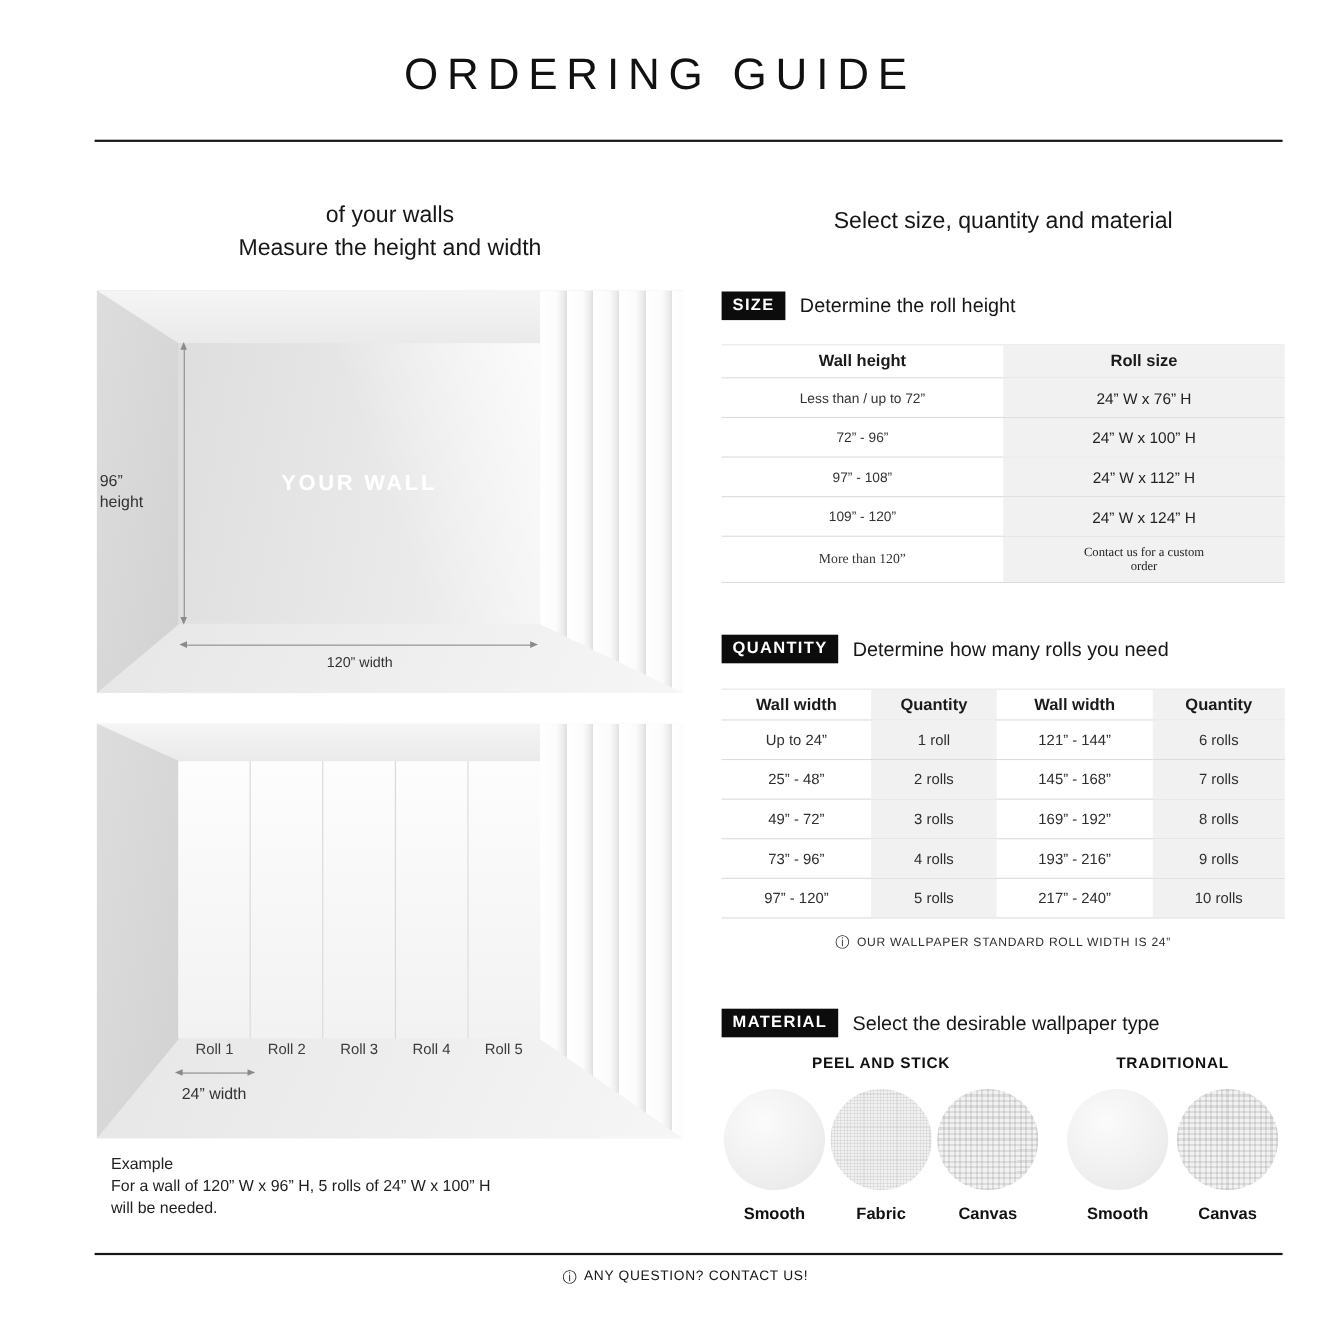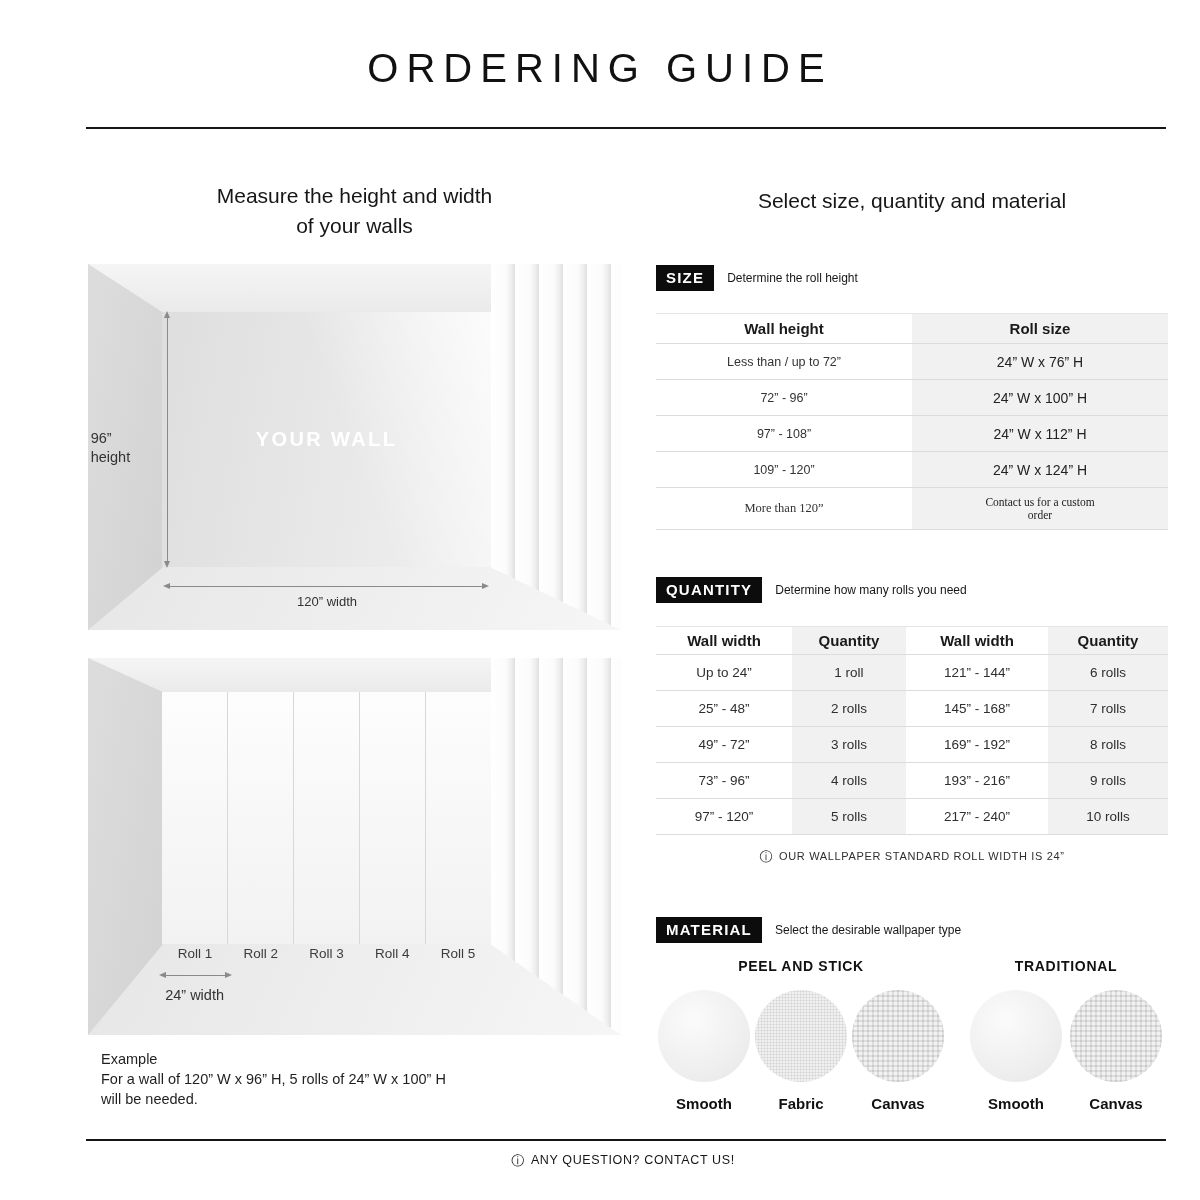--- a/index.html
+++ b/index.html
@@ -80,21 +80,21 @@
 
   .example { position: absolute; left: 75px; top: 1049px; font-size: 14.5px; line-height: 20px; color: #1f1f1f; }
 
   
   .badge-row { position: absolute; left: 630px; display: flex; align-items: center; gap: 13px; }
   #size-row { top: 265px; }
   #quantity-row { top: 577px; }
   #material-row { top: 917px; }
   .badge { background: #0c0c0c; color: #fff; font-weight: 700; font-size: 15px;
     letter-spacing: 0.08em; padding: 4px 10px 5px; }
-  .badge-sub { font-size: 12px; font-weight: 500; color: #161616; }
+  .badge-sub { font-size: 18px; font-weight: 500; color: #161616; }
 
   #size-table { position: absolute; left: 630px; top: 313px; width: 512px; border-top: 1px solid #e6e6e6; }
   .s-row { display: grid; grid-template-columns: 256px 256px; border-bottom: 1px solid #dcdcdc; }
   .s-row > div { display: flex; align-items: center; justify-content: center; text-align: center; }
   .s-head { height: 30px; }
   .s-head > div { font-weight: 700; font-size: 15px; }
   .s-body { height: 36px; }
   .s-body.tall { height: 42px; font-family: Liberation Serif, serif; }
   .col-right-bg { background: #f1f1f1; }
   .cell-wall { font-size: 12.5px; color: #333; }
@@ -135,22 +135,22 @@
 </style>
 </head>
 <body>
 
 <div class="canvas">
 
   <div class="title">ORDERING GUIDE</div>
   <div class="hr top"></div>
 
   <div class="col-heading" id="left-heading">
+    <div>of your walls</div>
     <div>Measure the height and width</div>
-    <div>of your walls</div>
   </div>
 
   <div class="room" id="room1">
     <div class="ceiling"></div>
     <div class="side-wall"></div>
     <div class="window"></div>
     <div class="back-wall">
       <span class="your-wall">YOUR WALL</span>
     </div>
     <div class="dimv"></div>

